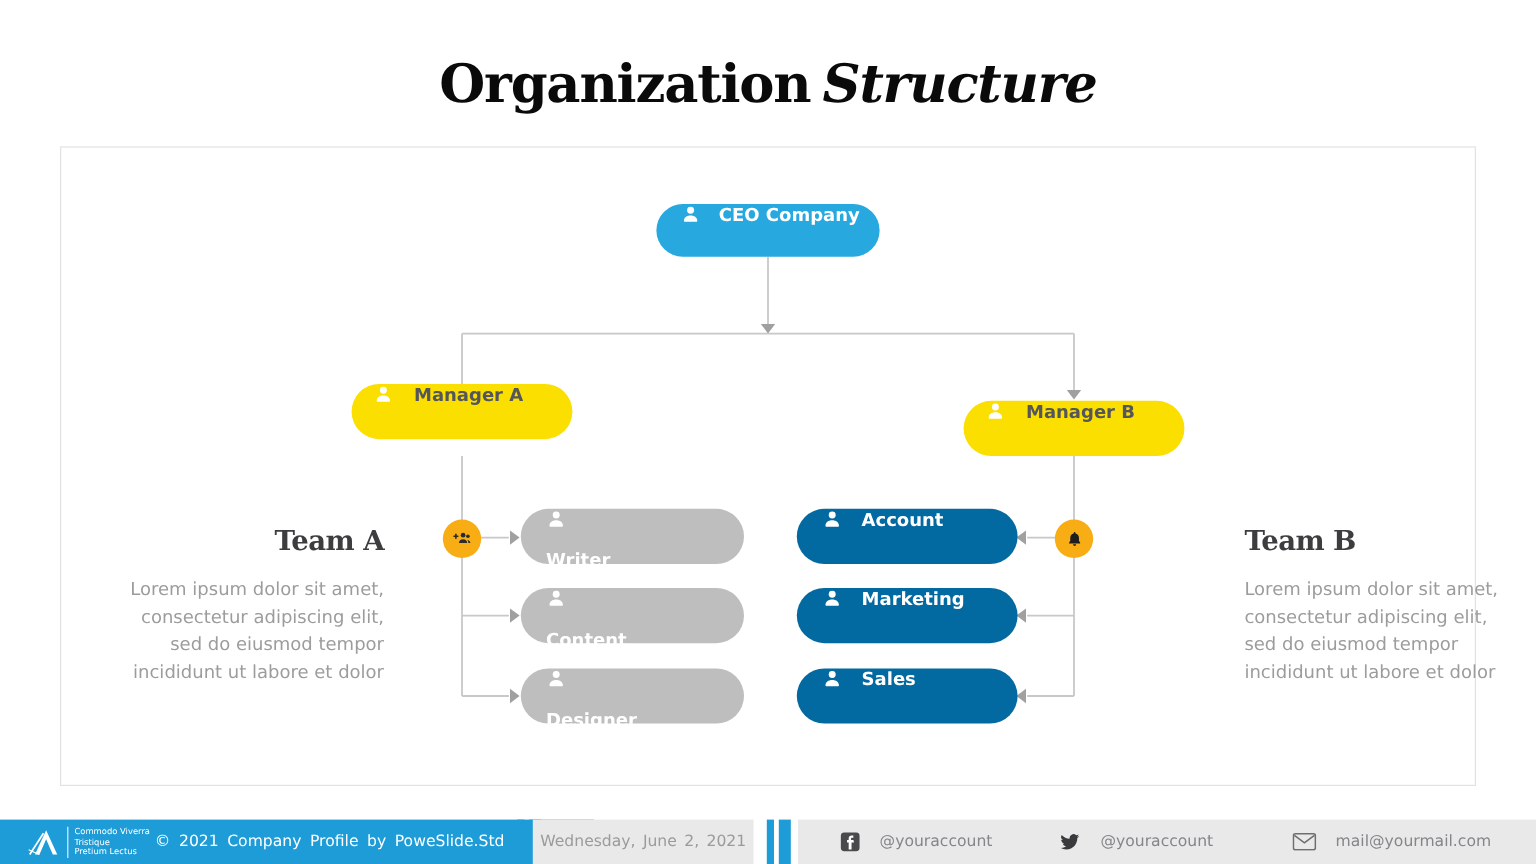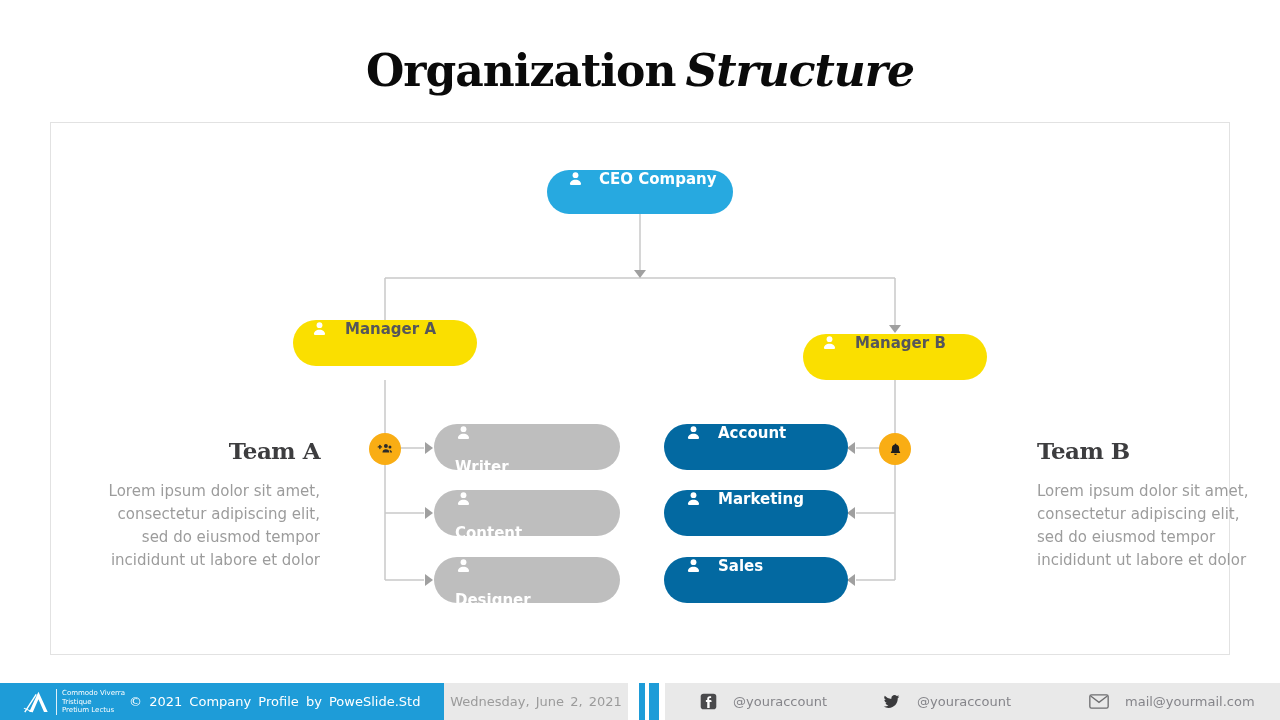--- a/index.html
+++ b/index.html
@@ -68,21 +68,21 @@
     display:flex; align-items:center; justify-content:center;
     color:#9b9b9b; font-size:13px; word-spacing:2px; white-space:nowrap;
   }
   .f-social {
     position:absolute; left:665px; top:683px; width:615px; height:37px; background:#E9E9E9; z-index:2;
   }
   .social {
     position:absolute; top:0; height:37px; display:flex; align-items:center; gap:16px;
     color:#85858a; font-size:13px; white-space:nowrap;
   }
-  .soc1 { left:35px; } .soc2 { left:217px; } .soc3 { left:424px; }
+  .soc1 { left:35px; } .soc2 { left:217px; } .soc3 { left:412px; }
 </style>
 </head>
 <body>
 
 <div class="slide">
 
   <h1 class="title"><span>Organization</span><span class="it">Structure</span></h1>
 
   <div class="frame"></div>
 

